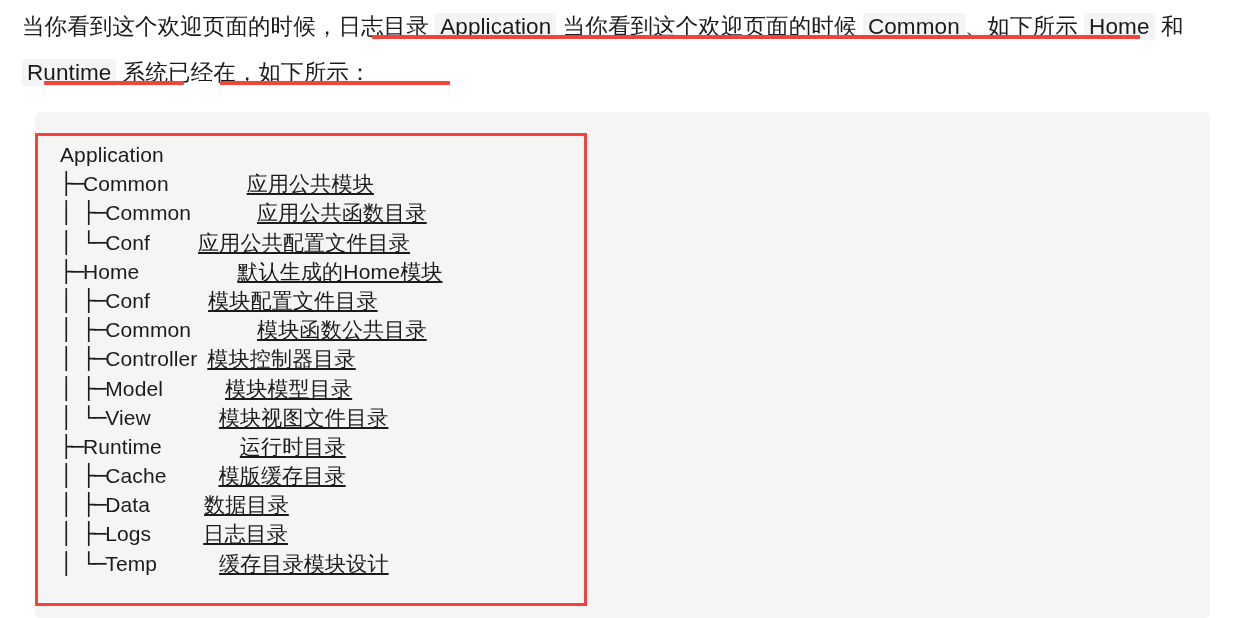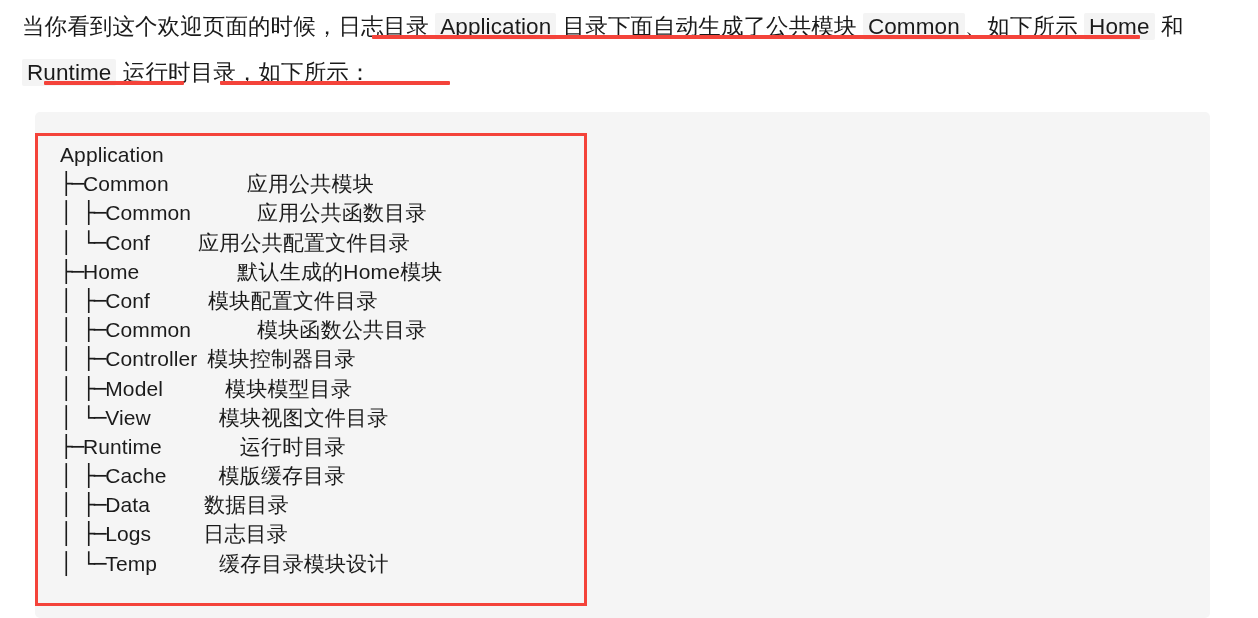--- a/index.html
+++ b/index.html
@@ -86,29 +86,30 @@
   }
   #directory-tree .branch {
     font-family: "DejaVu Sans", "Liberation Sans", sans-serif;
     letter-spacing: -1.2px;
   }
   #directory-tree .node-name {
     letter-spacing: 0.1px;
   }
   #directory-tree .node-desc {
     letter-spacing: 0.2px;
+    text-decoration: underline;
   }
   #directory-tree .gap {
     display: inline-block;
   }
 </style>
 </head>
 <body>
 
-<div id="intro-paragraph" style="color: rgb(26, 26, 26);"><span>当你看到这个欢迎页面的时候，</span><span>日志目录 </span><span class="code">Application</span><span> 目录下面自动生成了公共模块 </span><span class="code">Common</span><span>、如下所示 </span><span class="code">Home</span><span> 和 </span><span class="code">Runtime</span><span> 运行时目录，如下所示：</span></div>
+<div id="intro-paragraph" style="color: rgb(26, 26, 26);"><span>当你看到这个欢迎页面的时候，</span><span>日志目录 </span><span class="code">Application</span><span> 当你看到这个欢迎页面的时候 </span><span class="code">Common</span><span>、如下所示 </span><span class="code">Home</span><span> 和 </span><span class="code">Runtime</span><span> 系统已经在，如下所示：</span></div>
 
 <div class="marker" id="marker-line1"></div>
 <div class="marker" id="marker-line2a"></div>
 <div class="marker" id="marker-line2b"></div>
 
 <div id="code-panel"></div>
 
 <div id="directory-tree" style="color: rgb(27, 27, 27);"><span class="tree-row"><span class="node-name">Application</span></span><span class="tree-row"><span class="branch">├─</span><span class="node-name">Common</span><span class="gap" style="width: 78px;"></span><span class="node-desc">应用公共模块</span></span><span class="tree-row"><span class="branch">│  ├─</span><span class="node-name">Common</span><span class="gap" style="width: 66px;"></span><span class="node-desc">应用公共函数目录</span></span><span class="tree-row"><span class="branch">│  └─</span><span class="node-name">Conf</span><span class="gap" style="width: 48px;"></span><span class="node-desc">应用公共配置文件目录</span></span><span class="tree-row"><span class="branch">├─</span><span class="node-name">Home</span><span class="gap" style="width: 98px;"></span><span class="node-desc">默认生成的Home模块</span></span><span class="tree-row"><span class="branch">│  ├─</span><span class="node-name">Conf</span><span class="gap" style="width: 58px;"></span><span class="node-desc">模块配置文件目录</span></span><span class="tree-row"><span class="branch">│  ├─</span><span class="node-name">Common</span><span class="gap" style="width: 66px;"></span><span class="node-desc">模块函数公共目录</span></span><span class="tree-row"><span class="branch">│  ├─</span><span class="node-name">Controller</span><span class="gap" style="width: 10px;"></span><span class="node-desc">模块控制器目录</span></span><span class="tree-row"><span class="branch">│  ├─</span><span class="node-name">Model</span><span class="gap" style="width: 62px;"></span><span class="node-desc">模块模型目录</span></span><span class="tree-row"><span class="branch">│  └─</span><span class="node-name">View</span><span class="gap" style="width: 68px;"></span><span class="node-desc">模块视图文件目录</span></span><span class="tree-row"><span class="branch">├─</span><span class="node-name">Runtime</span><span class="gap" style="width: 78px;"></span><span class="node-desc">运行时目录</span></span><span class="tree-row"><span class="branch">│  ├─</span><span class="node-name">Cache</span><span class="gap" style="width: 52px;"></span><span class="node-desc">模版缓存目录</span></span><span class="tree-row"><span class="branch">│  ├─</span><span class="node-name">Data</span><span class="gap" style="width: 54px;"></span><span class="node-desc">数据目录</span></span><span class="tree-row"><span class="branch">│  ├─</span><span class="node-name">Logs</span><span class="gap" style="width: 52px;"></span><span class="node-desc">日志目录</span></span><span class="tree-row"><span class="branch">│  └─</span><span class="node-name">Temp</span><span class="gap" style="width: 62px;"></span><span class="node-desc">缓存目录模块设计</span></span></div>
 
 <div id="tree-highlight-box"></div>

